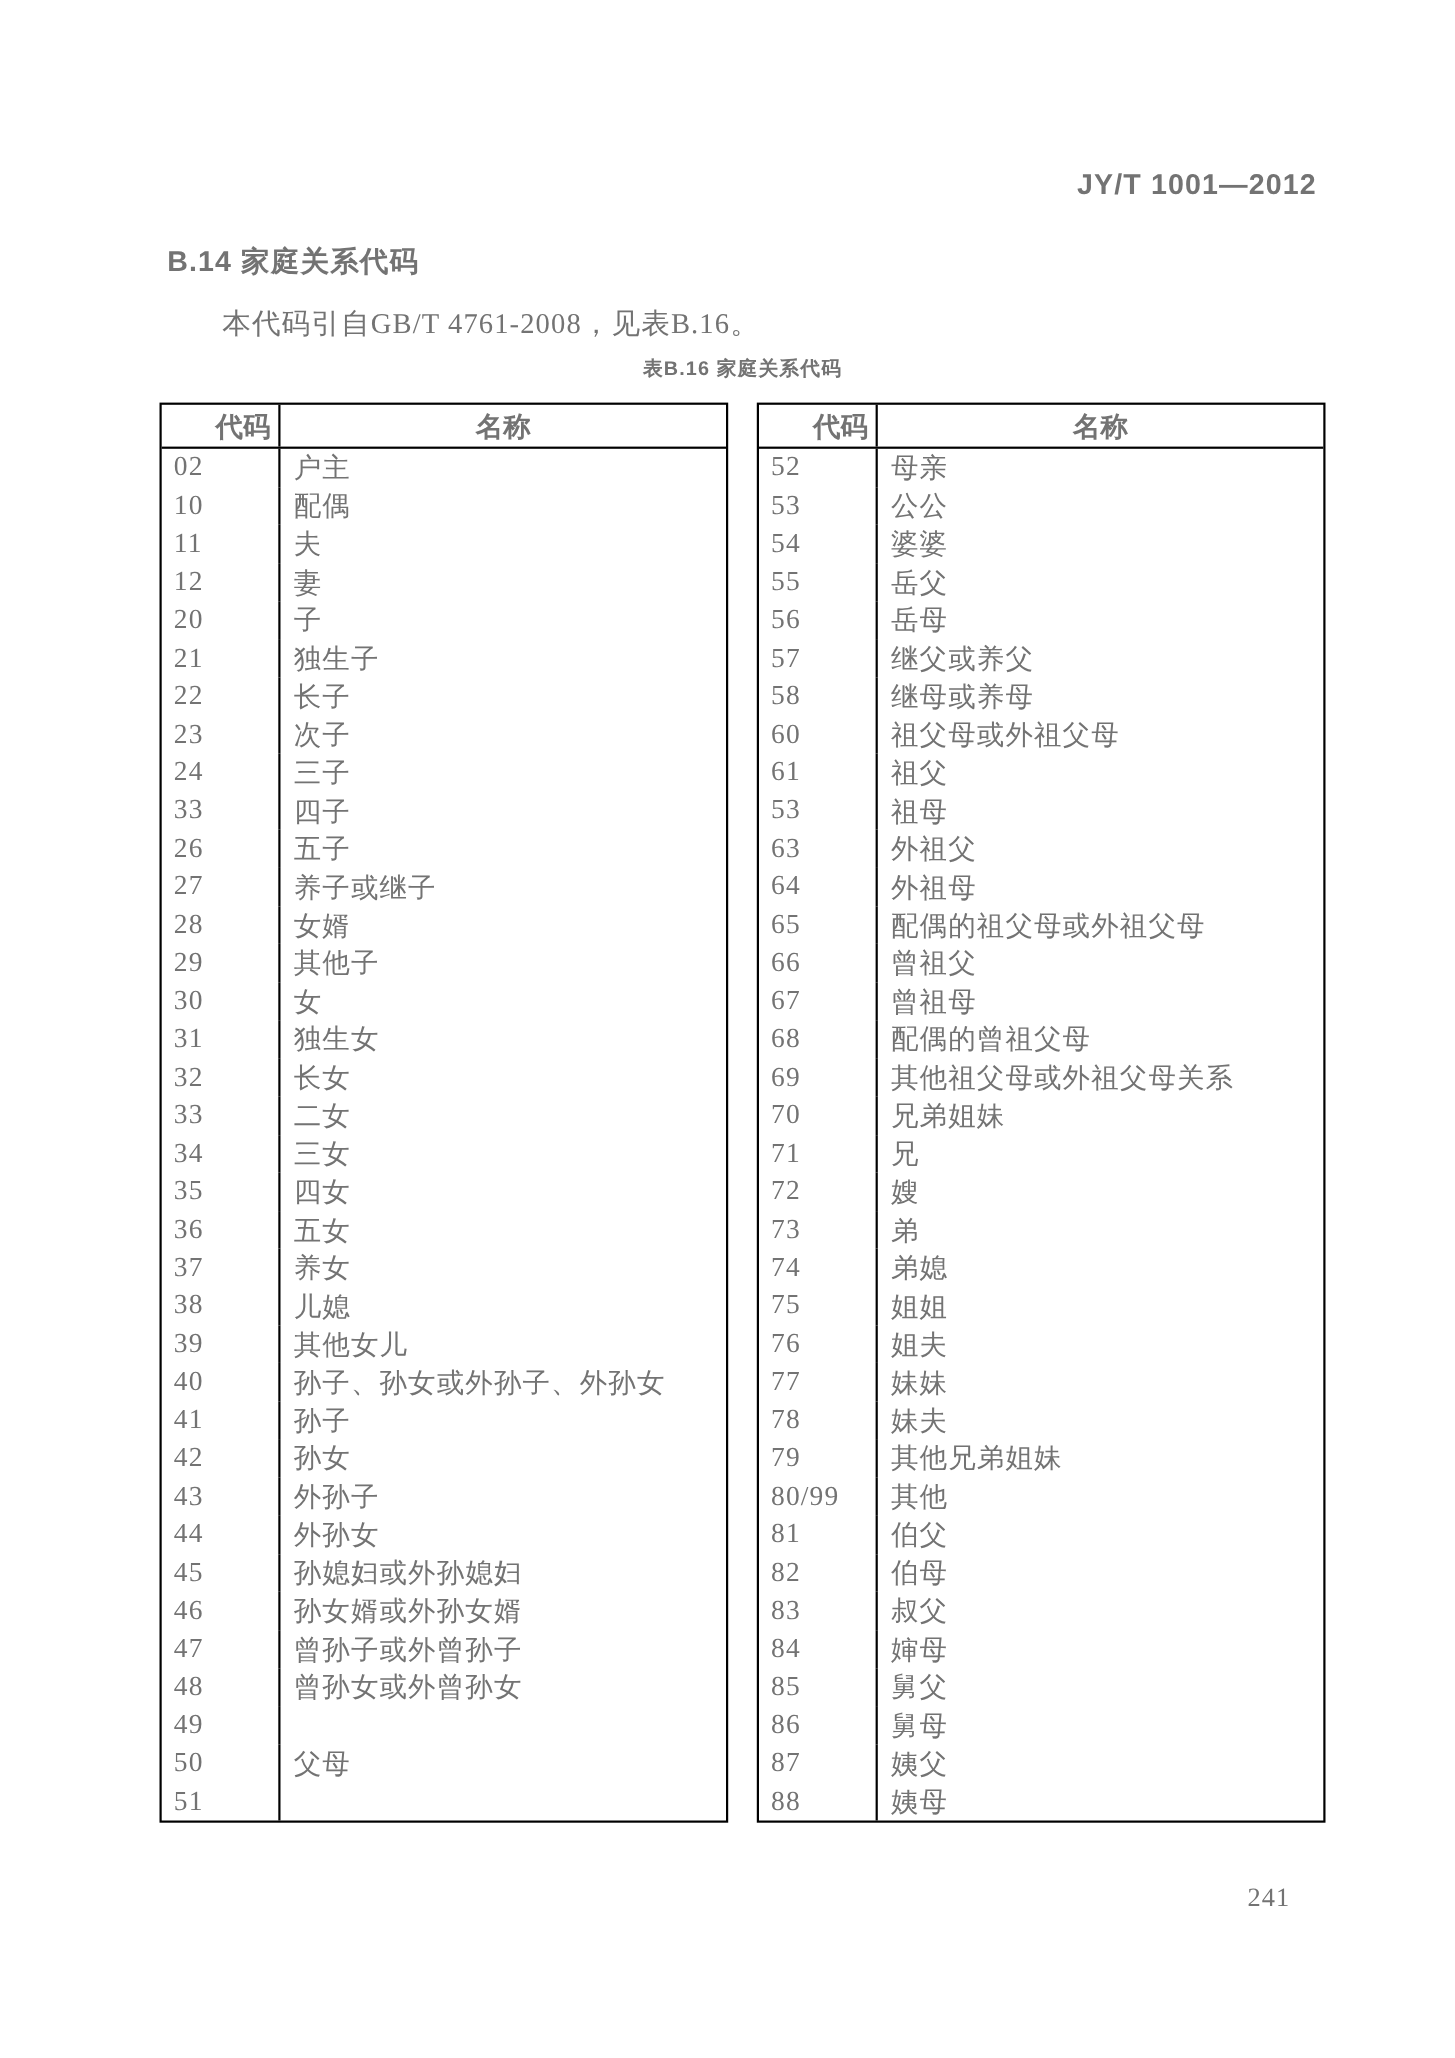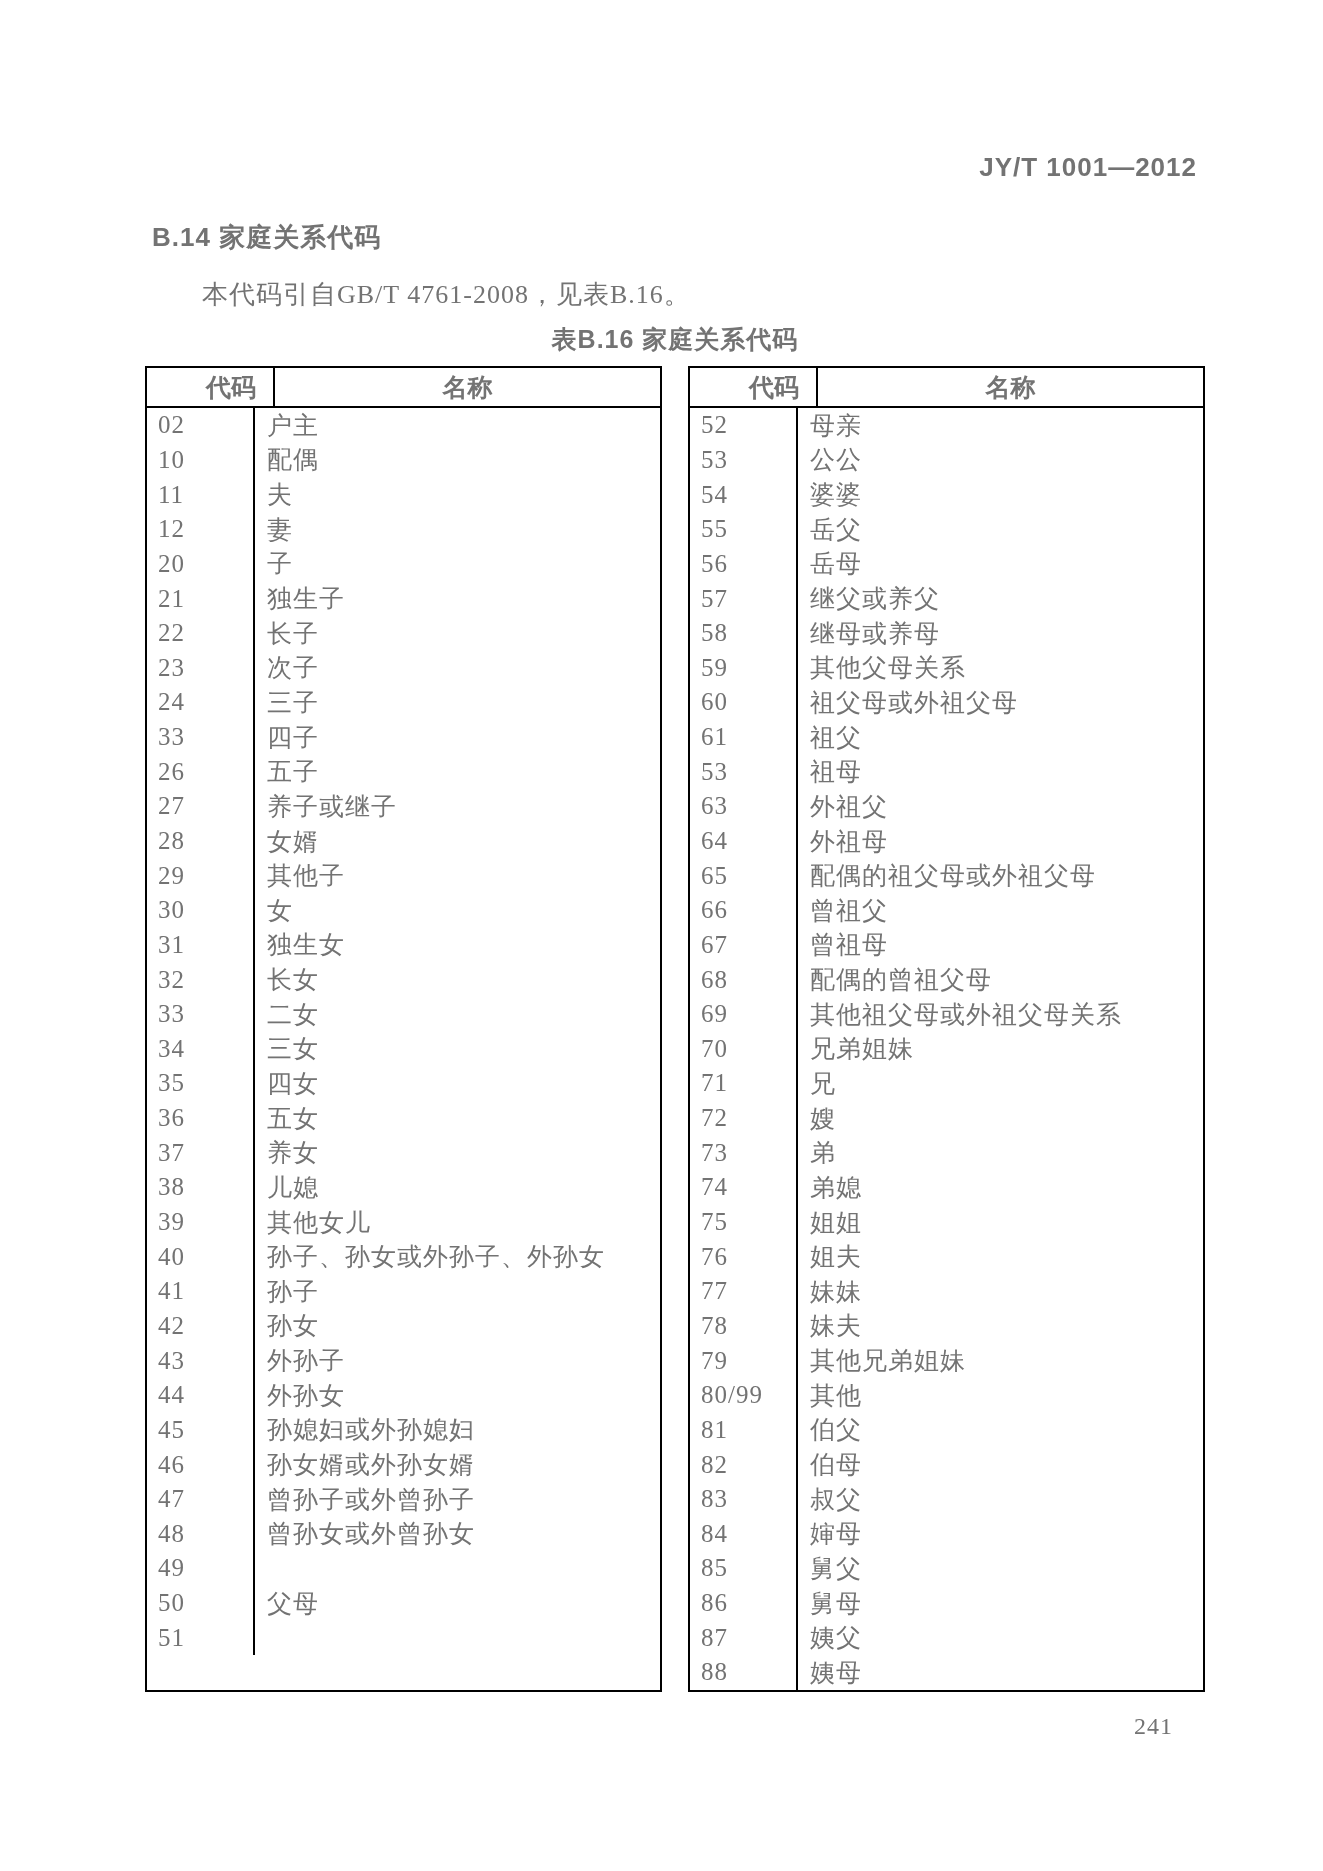--- a/index.html
+++ b/index.html
@@ -40,21 +40,21 @@
     font-size: 26px;
     letter-spacing: 1px;
   }
   .table-title {
     position: absolute;
     top: 323px;
     left: 145px;
     width: 1060px;
     text-align: center;
     font-family: "Liberation Sans", "DejaVu Sans", sans-serif;
-    font-size: 25px;
+    font-size: 18px;
     font-weight: bold;
     letter-spacing: 1px;
   }
   .tables {
     position: absolute;
     top: 366px;
     left: 145px;
     width: 1060px;
     display: flex;
     justify-content: space-between;
@@ -67,21 +67,21 @@
   }
   .thead {
     display: flex;
     height: 38px;
     border-bottom: 2px solid #000;
     font-family: "Liberation Sans", "DejaVu Sans", sans-serif;
     font-weight: bold;
     font-size: 25px;
   }
   .th { display: flex; align-items: center; justify-content: center; }
-  .th.code { width: 128px; box-sizing: border-box; border-right: 2px solid #000; padding-left: 42px; }
+  .th.code { width: 108px; box-sizing: border-box; border-right: 2px solid #000; padding-left: 42px; }
   .th.name { flex: 1; }
   .tr { display: flex; height: 34.65px; }
   .td {
     display: flex;
     align-items: center;
     font-size: 25px;
     letter-spacing: 1px;
     white-space: nowrap;
     overflow: hidden;
   }
@@ -338,24 +338,20 @@
           <div class="tr">
             <div class="td code">57</div>
             <div class="td name">继父或养父</div>
           </div>
 
           <div class="tr">
             <div class="td code">58</div>
             <div class="td name">继母或养母</div>
           </div>
 
-          <div class="tr">
-            <div class="td code">59</div>
-            <div class="td name">其他父母关系</div>
-          </div>
 
           <div class="tr">
             <div class="td code">60</div>
             <div class="td name">祖父母或外祖父母</div>
           </div>
 
           <div class="tr">
             <div class="td code">61</div>
             <div class="td name">祖父</div>
           </div>

